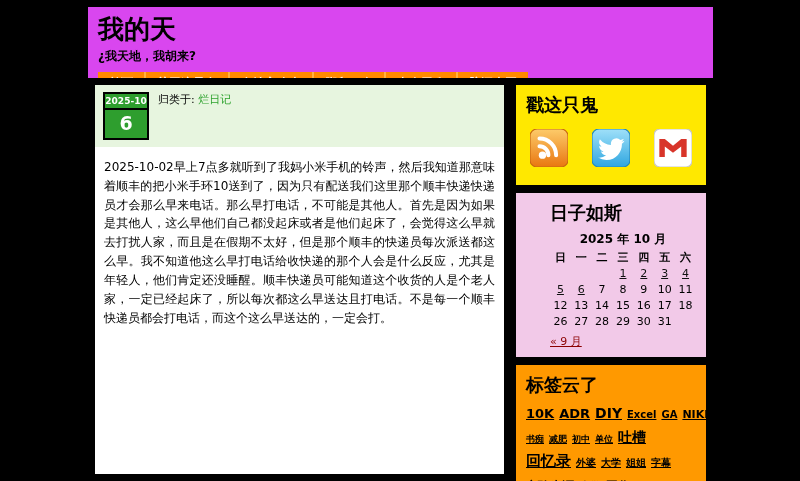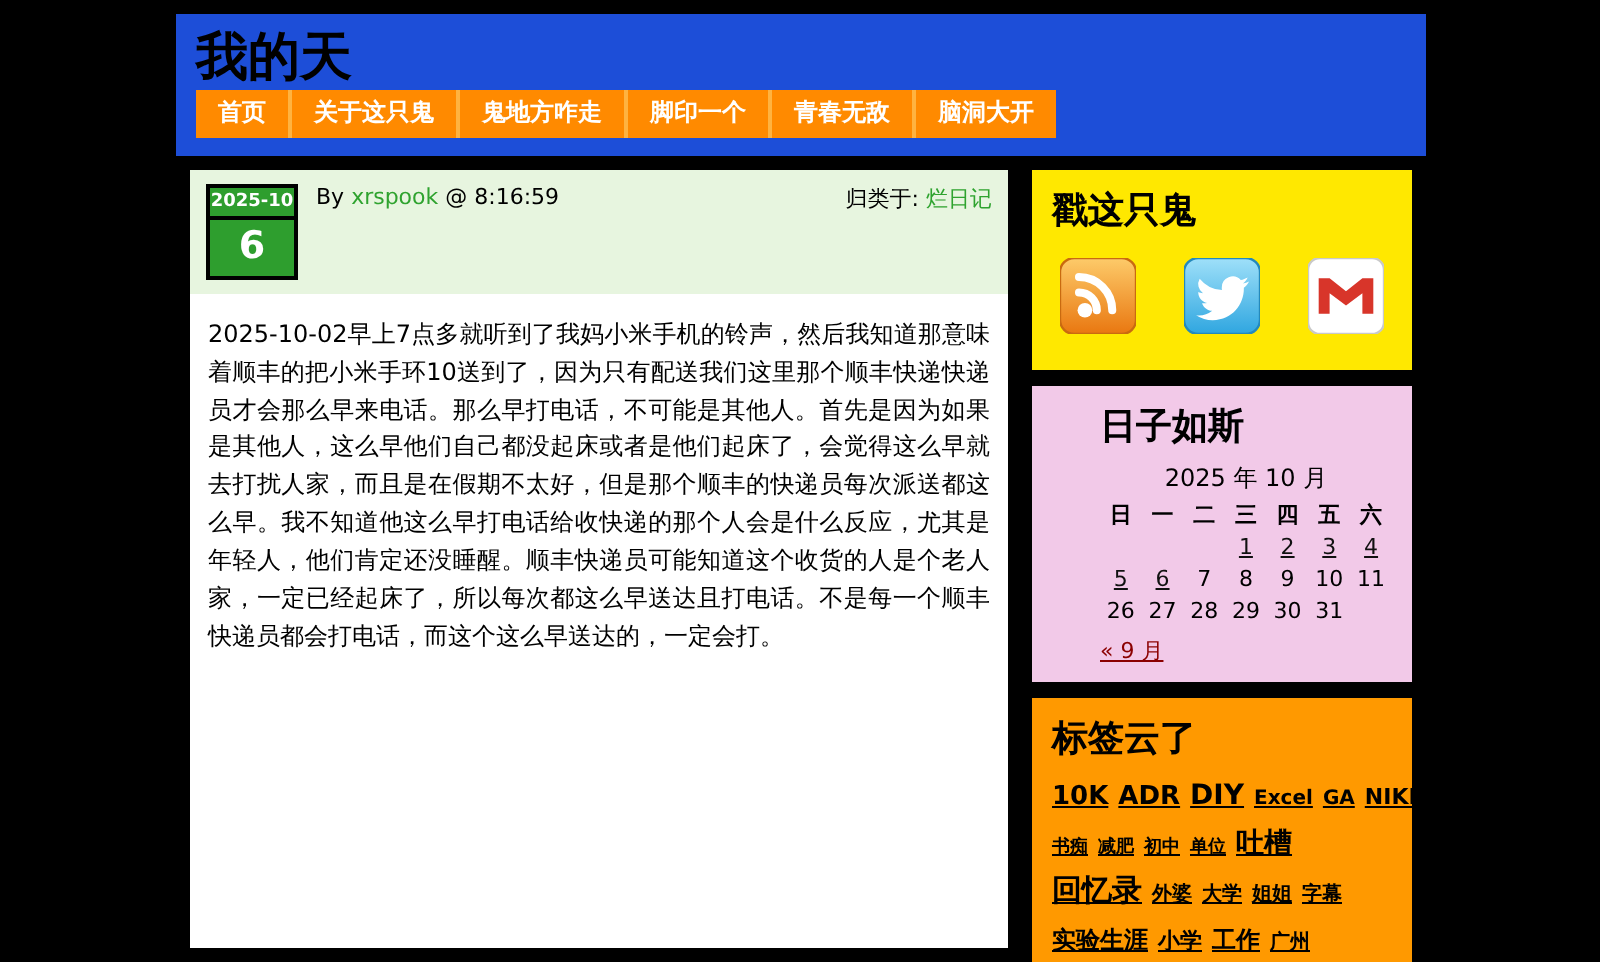--- a/index.html
+++ b/index.html
@@ -1,19 +1,19 @@
 <!DOCTYPE html>
 <html><head>
 <meta charset="utf-8">
 <style>
   * { box-sizing: border-box; }
   html,body { margin:0; padding:0; background:#000; }
   body { font-family:"DejaVu Sans","Liberation Sans",sans-serif; }
   .stage { position:relative; width:800px; height:481px; background:#000; overflow:hidden; }
-  .page { position:absolute; left:88px; top:7px; width:625px; height:474px; background:#1d4ed8; }
+  .page { position:absolute; left:88px; top:7px; width:625px; height:474px; background:#d946ef; }
 
   .masthead { padding:8px 10px 0 10px; }
   .site-title { font-size:26px; font-weight:bold; color:#000; margin:0; line-height:1.15; }
   .site-subtitle { font-size:12px; font-weight:bold; color:#000; margin:3px 0 7px 0; }
 
   .nav { display:inline-flex; margin-left:10px; background:#FFB340; gap:2px; }
   .nav-btn { background:#FF8A00; color:#fff; font-weight:bold; font-size:12px; padding:3px 11px 4px; cursor:pointer; white-space:nowrap; }
 
   .content { position:absolute; top:71px; left:0; right:0; bottom:0; background:#000; padding:7px; display:flex; gap:12px; }
   .main { flex:1; background:#fff; overflow:hidden; display:flex; flex-direction:column; }
@@ -32,39 +32,40 @@
 
   .sidebar { width:190px; flex:none; display:flex; flex-direction:column; gap:8px; }
   .widget { padding:8px 10px; }
   .widget h3 { font-size:18px; font-weight:bold; color:#000; margin:0 0 4px 0; }
 
   .w-follow { background:#FFE800; }
   .icons { display:flex; justify-content:center; gap:24px; padding:8px 0 10px; }
   .icons svg { width:38px; height:38px; display:block; cursor:pointer; }
 
   .w-cal { background:#F2C9E8;padding-left:34px; }
-  .cal-caption { text-align:center; font-weight:normal; font-size:12px; margin:6px 0 2px; }
+  .cal-caption { text-align:center; font-weight:bold; font-size:12px; margin:6px 0 2px; }
   table.cal { width:100%; border-collapse:collapse; font-size:11px; text-align:center; }
   table.cal th, table.cal td { padding:1px 0; line-height:14px; font-weight:normal; }
   table.cal th { font-weight:bold; }
   .cal-link { font-weight:bold; text-decoration:underline; color:#111; cursor:pointer; }
   .prev-link { display:inline-block; font-size:11px; color:#8B0000; text-decoration:underline; margin-top:4px; cursor:pointer; }
 
   .w-tags { background:#FF9900; padding-bottom:13px; }
   .cloud { line-height:1.5; }
   .cloud a { color:#000; font-weight:bold; text-decoration:underline; margin-right:5px; white-space:nowrap; cursor:pointer; }
 </style>
 </head>
 <body>
 
 <div class="stage">
   <div class="page">
 
     <div class="masthead">
       <h1 class="site-title">我的天</h1>
+      <div class="site-subtitle">¿我天地，我胡来?</div>
     </div>
 
     <div class="nav">
         <div class="nav-btn">首页</div>
         <div class="nav-btn">关于这只鬼</div>
         <div class="nav-btn">鬼地方咋走</div>
         <div class="nav-btn">脚印一个</div>
         <div class="nav-btn">青春无敌</div>
         <div class="nav-btn">脑洞大开</div>
       </div>
@@ -72,25 +73,20 @@
     <div class="content">
 
       <div class="main">
         <div class="post-header">
           <div class="date-badge">
             <div class="badge-month">2025-10</div>
             <div class="badge-day">6</div>
           </div>
           <div class="ph-right">
             <div class="post-meta">
-              <span>
-                <span>By</span>
-                <a class="green-link">xrspook</a>
-                <span>@ 8:16:59</span>
-              </span>
               <span>
                 <span>归类于:</span>
                 <a class="green-link">烂日记</a>
               </span>
             </div>
           </div>
         </div>
         <div class="post-body">
             <p>2025-10-02早上7点多就听到了我妈小米手机的铃声，然后我知道那意味着顺丰的把小米手环10送到了，因为只有配送我们这里那个顺丰快递快递员才会那么早来电话。那么早打电话，不可能是其他人。首先是因为如果是其他人，这么早他们自己都没起床或者是他们起床了，会觉得这么早就去打扰人家，而且是在假期不太好，但是那个顺丰的快递员每次派送都这么早。我不知道他这么早打电话给收快递的那个人会是什么反应，尤其是年轻人，他们肯定还没睡醒。顺丰快递员可能知道这个收货的人是个老人家，一定已经起床了，所以每次都这么早送达且打电话。不是每一个顺丰快递员都会打电话，而这个这么早送达的，一定会打。</p>
           </div>
@@ -160,20 +156,29 @@
                 <tr>
                   <td class="cal-link">5</td>
                   <td class="cal-link">6</td>
                   <td>7</td>
                   <td>8</td>
                   <td>9</td>
                   <td>10</td>
                   <td>11</td>
                 </tr>
                 <tr>
+                  <td>12</td>
+                  <td>13</td>
+                  <td>14</td>
+                  <td>15</td>
+                  <td>16</td>
+                  <td>17</td>
+                  <td>18</td>
+                </tr>
+                <tr>
                   <td>26</td>
                   <td>27</td>
                   <td>28</td>
                   <td>29</td>
                   <td>30</td>
                   <td>31</td>
                   <td></td>
                 </tr>
               </tbody>
           </table>

